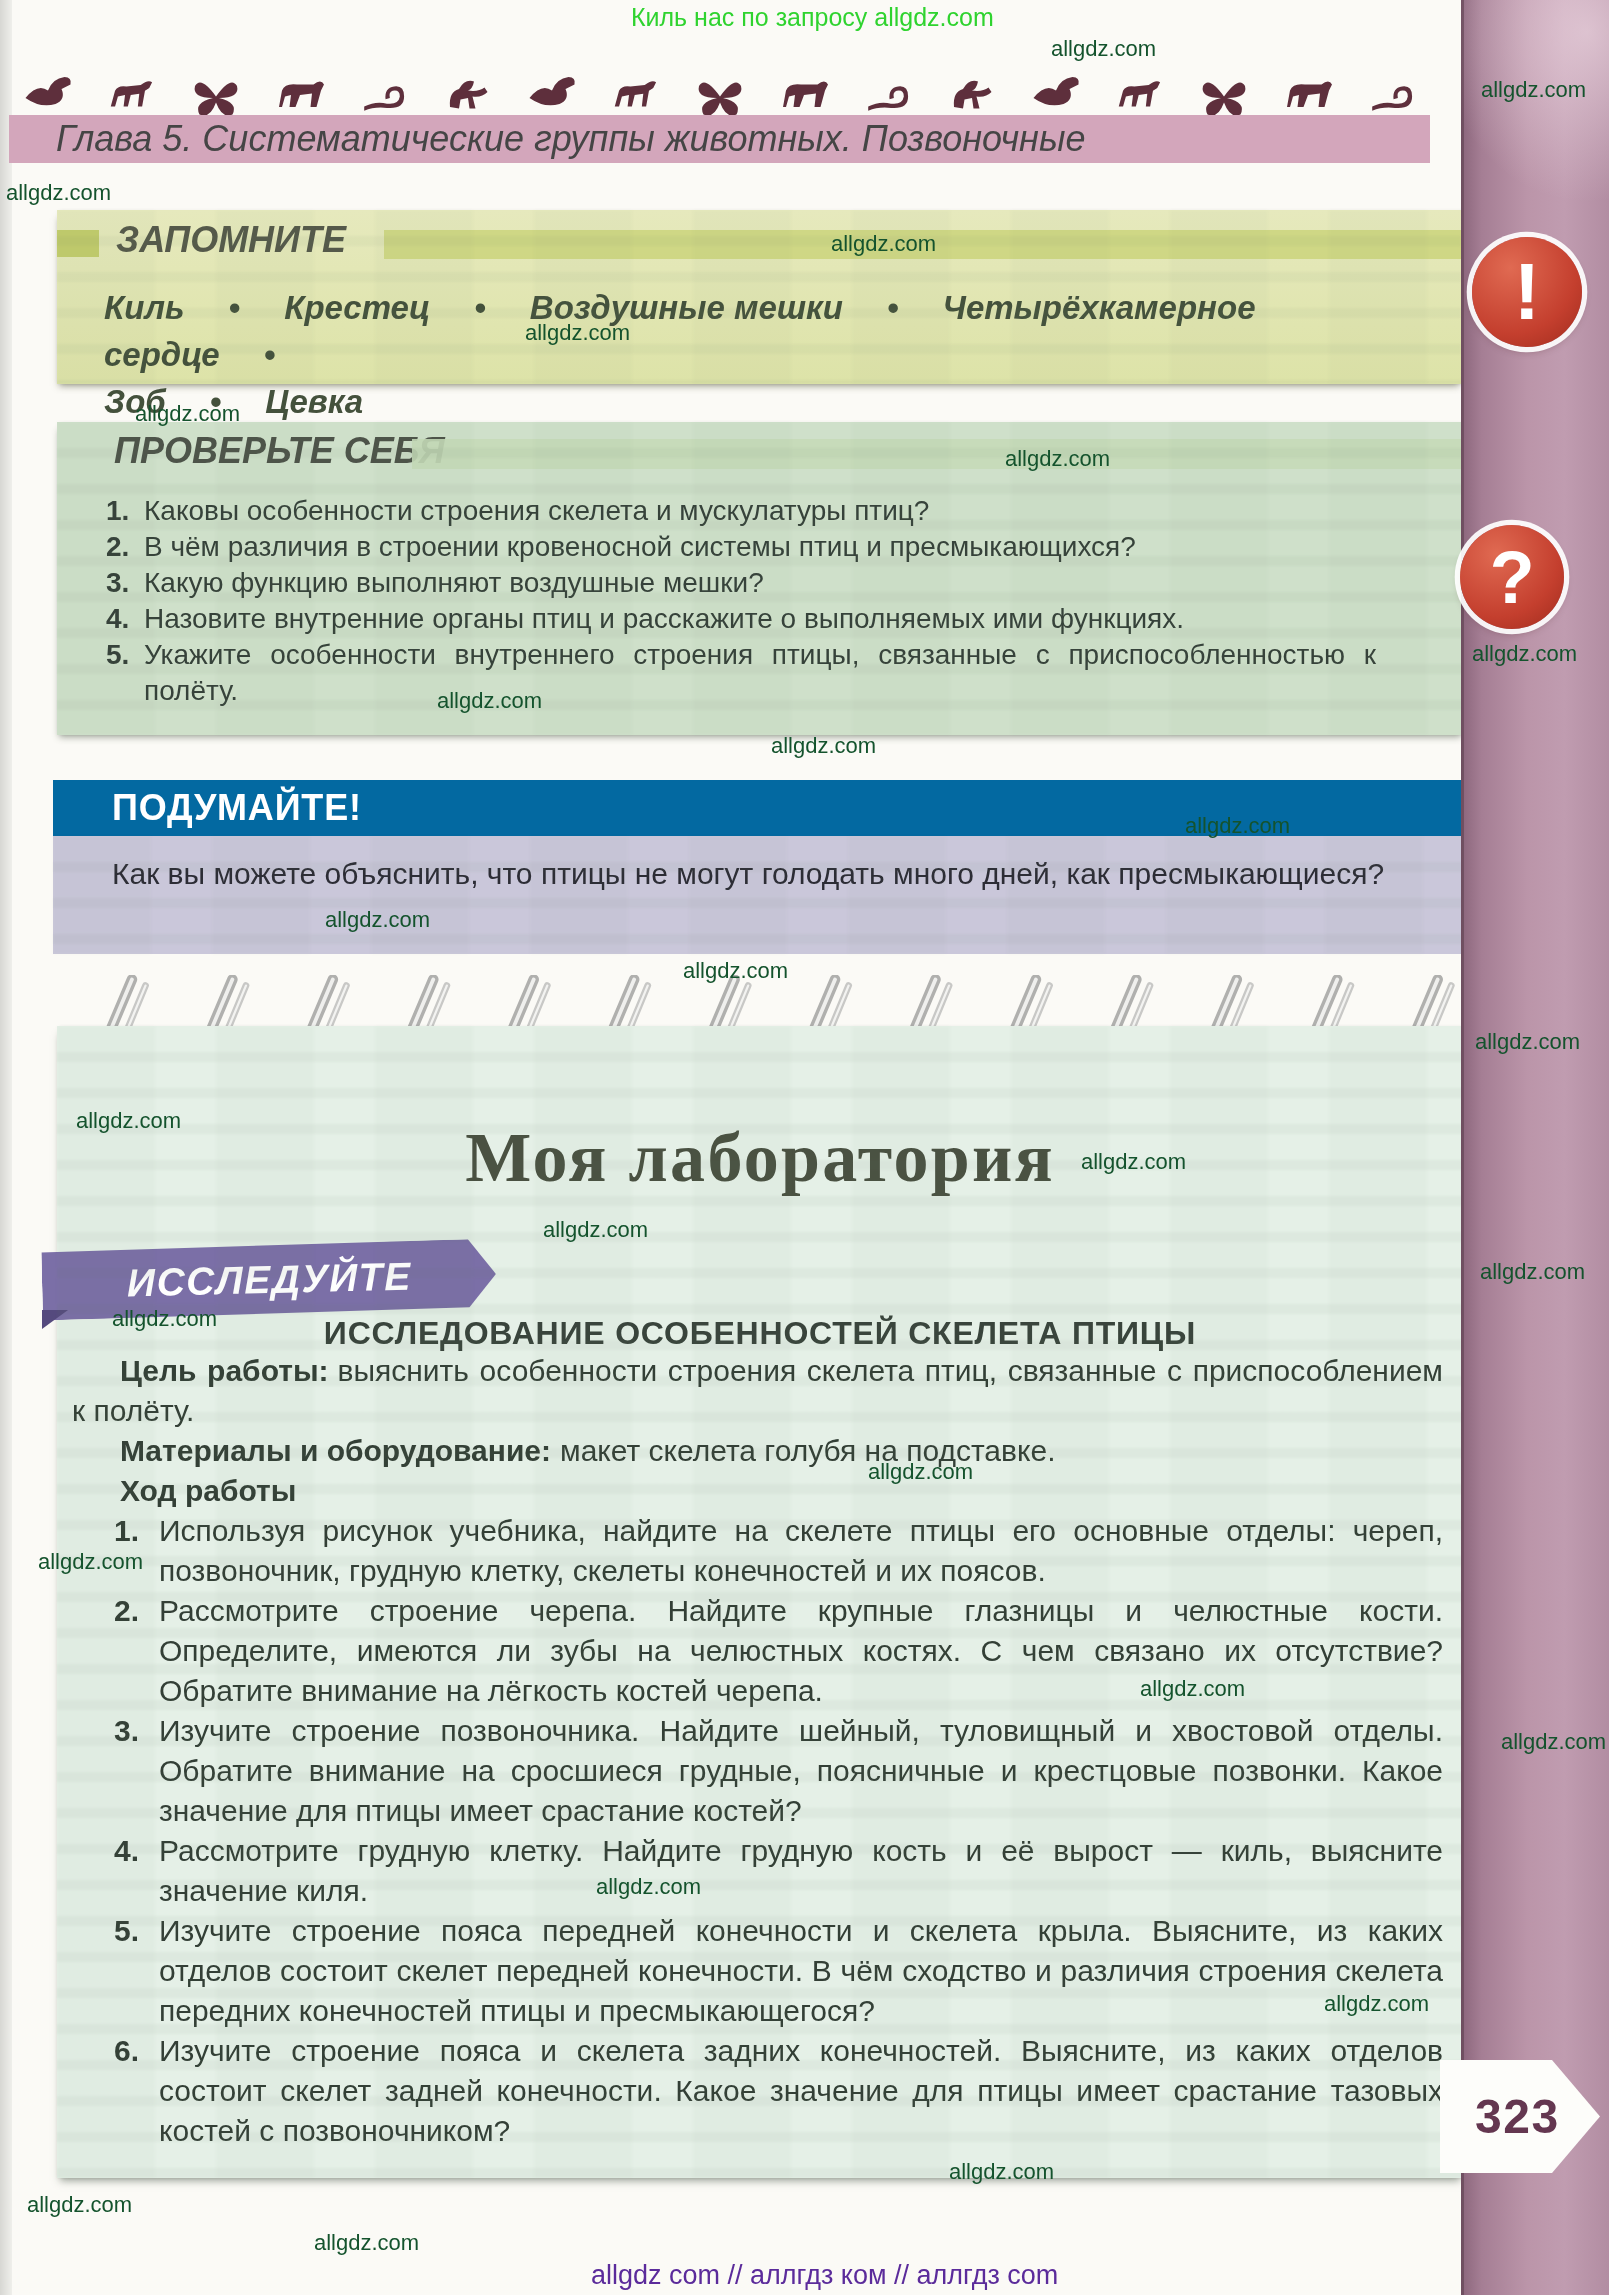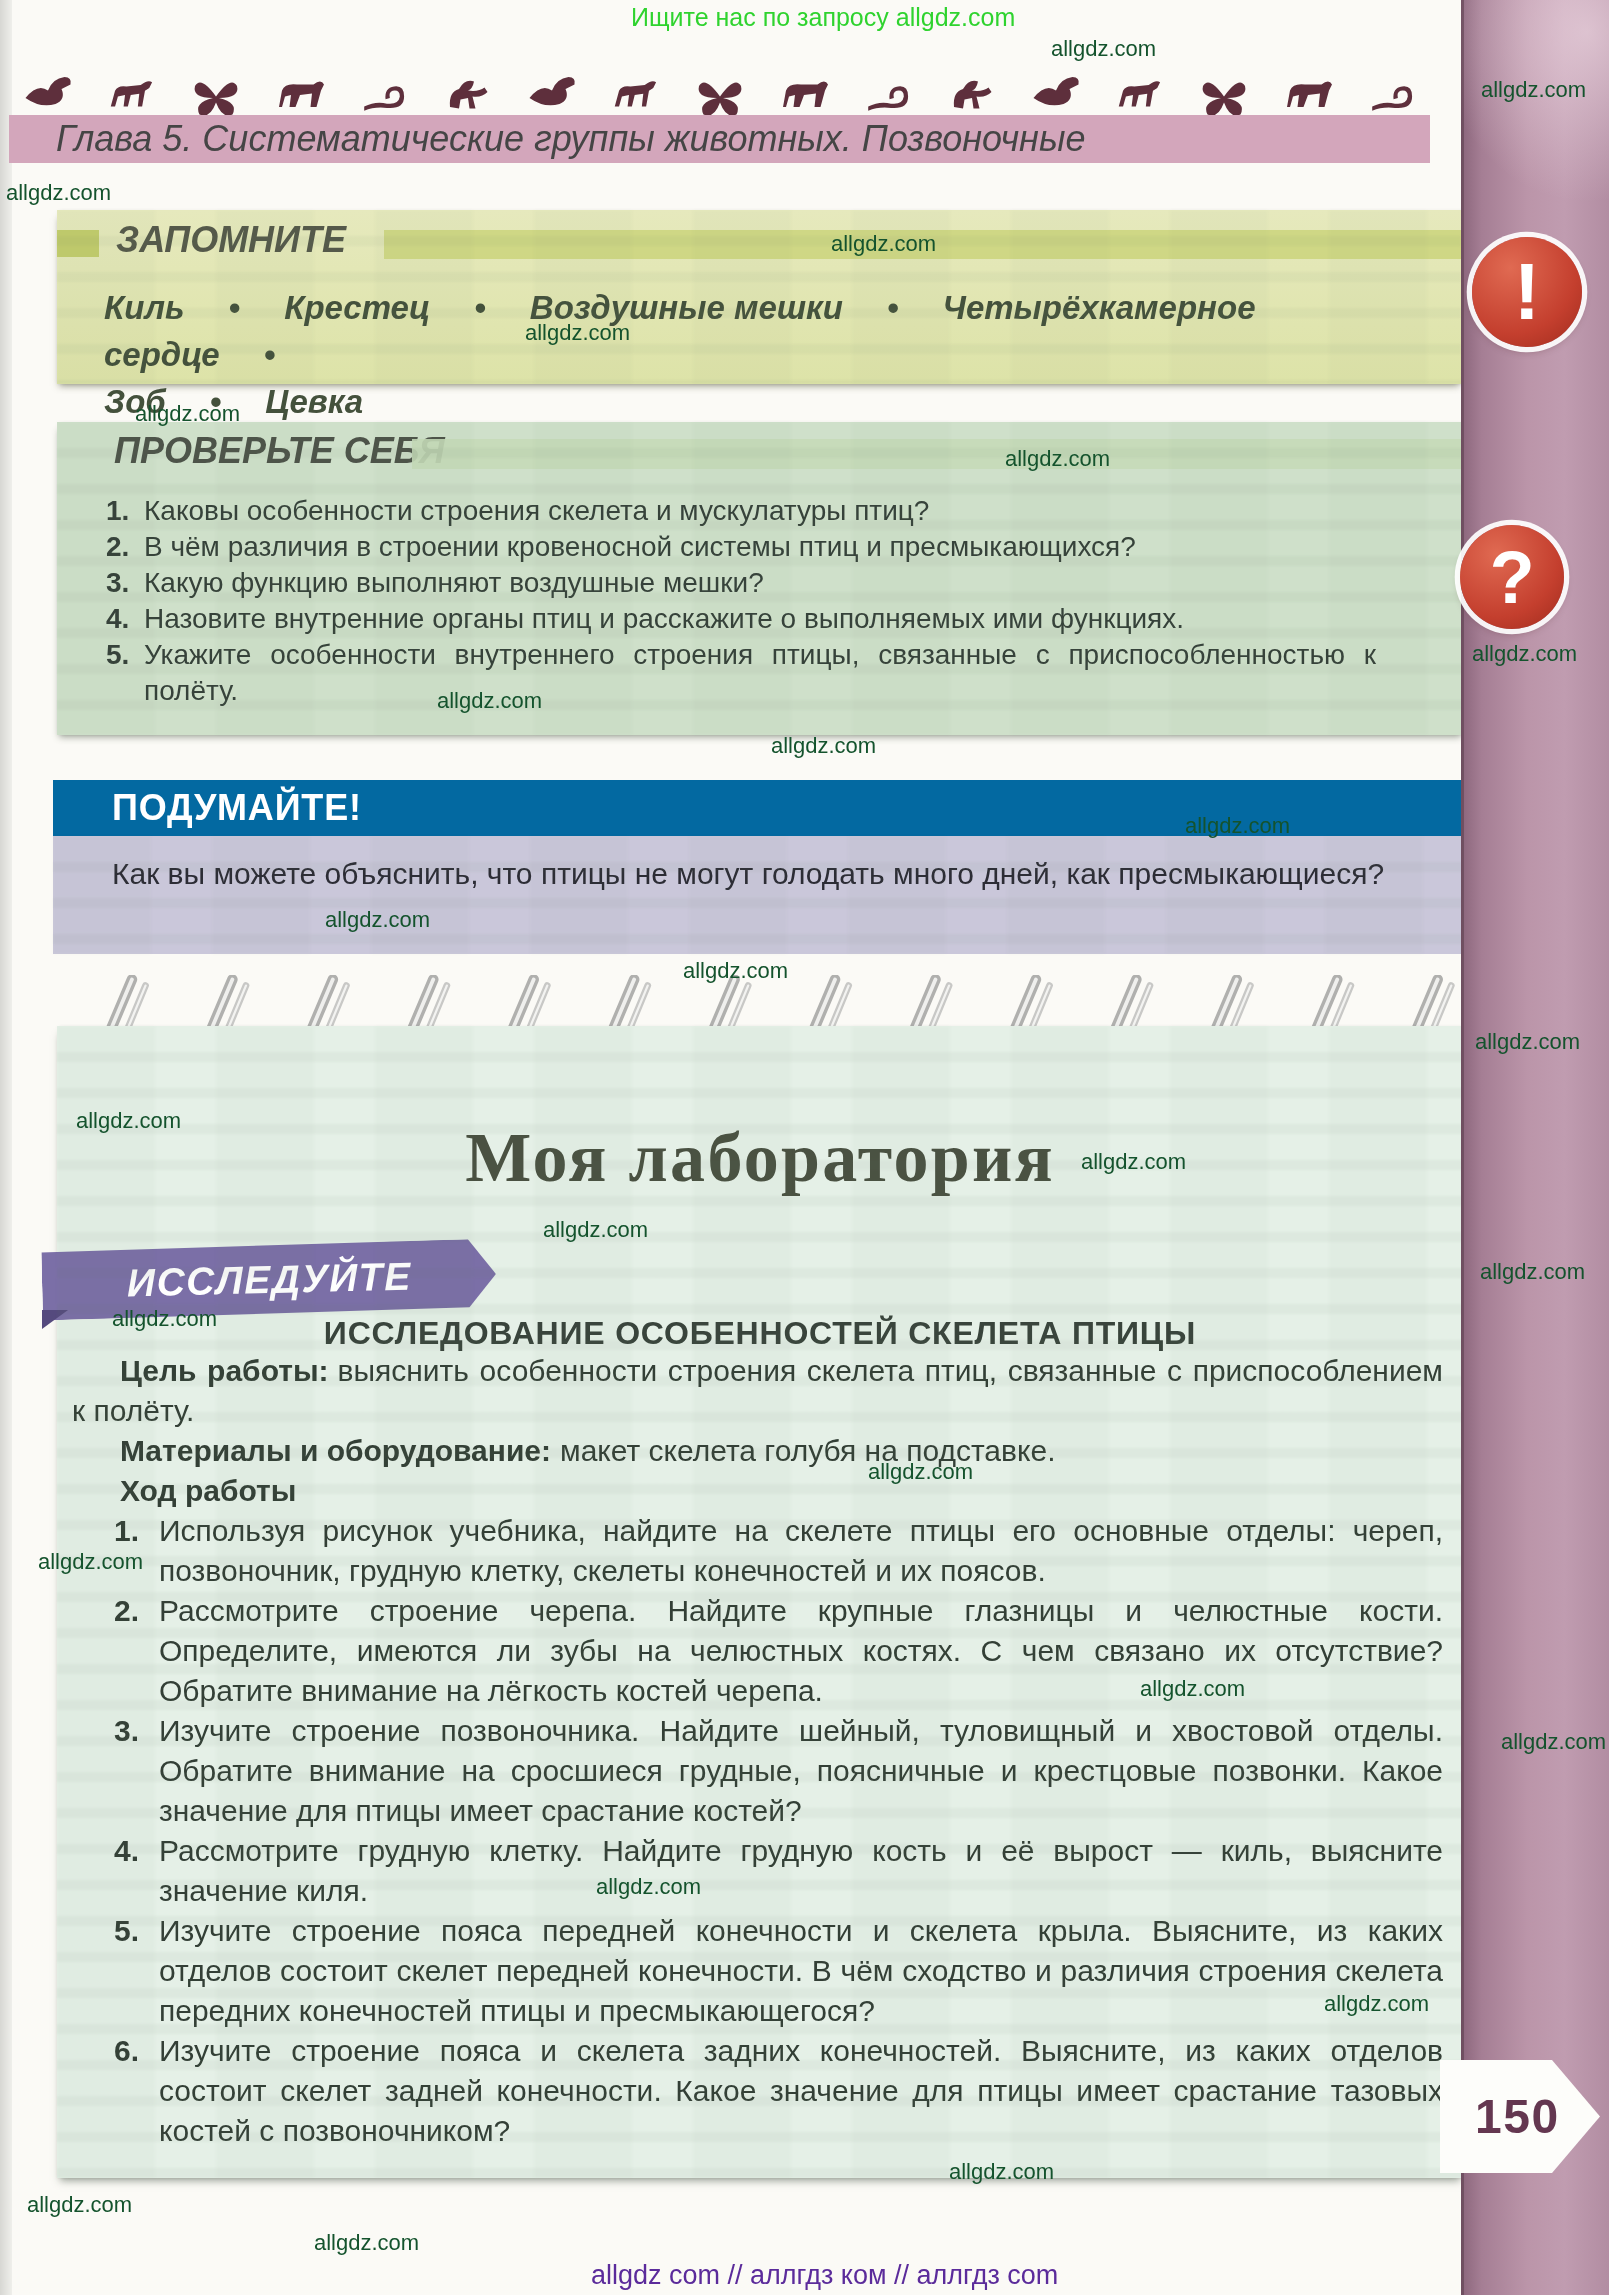--- a/index.html
+++ b/index.html
@@ -93,21 +93,21 @@
     display:flex;align-items:center;}
   .page-tab span{padding-left:35px;font-size:48px;font-weight:bold;color:#643750;letter-spacing:1.5px;}
 </style>
 </head>
 <body>
 
 <div class="page">
 
   <div class="abs left-edge"></div>
 
-  <div class="abs green-promo">Ищите нас по запросу allgdz.com</div>
+  <div class="abs green-promo">Киль нас по запросу allgdz.com</div>
 
   <svg class="abs animals" id="animals" viewBox="0 0 1908 76">
       <path d="M4,40 Q20,20 34,30 Q40,14 56,12 Q66,12 64,22 L52,28 Q58,42 44,48 Q24,54 4,40 Z" fill="#5e2f3c" transform="translate(8,4)"></path>
       <path d="M6,54 L12,32 Q16,24 28,26 L48,24 Q58,16 64,20 L60,28 54,32 50,54 44,54 46,36 34,38 30,54 24,54 26,38 16,40 12,54 Z" fill="#5e2f3c" transform="translate(120,4) scale(0.95)"></path>
       <path d="M34,38 Q14,10 6,24 Q2,40 30,40 Q4,46 12,62 Q26,68 34,46 Q42,68 56,62 Q64,46 38,40 Q66,40 62,24 Q54,10 34,38 Z" fill="#5e2f3c" transform="translate(232,4)"></path>
       <path d="M6,52 L10,30 Q14,20 30,22 L52,22 Q62,14 66,22 L62,30 56,52 48,52 50,34 34,36 28,52 20,52 22,36 14,38 10,52 Z" fill="#5e2f3c" transform="translate(344,4)"></path>
       <path d="M8,54 Q24,46 40,50 Q56,52 58,40 Q58,30 48,32 Q42,34 44,42 L38,44 Q36,28 50,26 Q64,24 64,40 Q64,58 40,56 Q22,54 8,60 Z" fill="#5e2f3c" transform="translate(456,4) scale(0.95)"></path>
       <path d="M10,52 Q8,32 22,28 Q30,14 42,18 Q40,28 34,30 Q48,32 56,26 L60,32 Q52,40 40,38 L44,54 36,54 34,40 24,42 22,54 Z" fill="#5e2f3c" transform="translate(568,4)"></path>
       <path d="M4,40 Q20,20 34,30 Q40,14 56,12 Q66,12 64,22 L52,28 Q58,42 44,48 Q24,54 4,40 Z" fill="#5e2f3c" transform="translate(680,4)"></path>
       <path d="M6,54 L12,32 Q16,24 28,26 L48,24 Q58,16 64,20 L60,28 54,32 50,54 44,54 46,36 34,38 30,54 24,54 26,38 16,40 12,54 Z" fill="#5e2f3c" transform="translate(792,4) scale(0.95)"></path>
@@ -303,21 +303,21 @@
   <div class="abs binding"></div>
 
   <div class="abs round-icon icon-alert">
       <span>!</span>
     </div>
   <div class="abs round-icon icon-q">
       <span>?</span>
     </div>
 
   <div class="abs page-tab">
-    <span>150</span>
+    <span>323</span>
   </div>
 
   <div id="wms">
       <span class="wm" style="left: 1051px; top: 36px;">allgdz.com</span>
       <span class="wm" style="left: 1481px; top: 77px;">allgdz.com</span>
       <span class="wm" style="left: 6px; top: 180px;">allgdz.com</span>
       <span class="wm" style="left: 831px; top: 231px;">allgdz.com</span>
       <span class="wm" style="left: 525px; top: 320px;">allgdz.com</span>
       <span class="wm" style="left: 135px; top: 401px;">allgdz.com</span>
       <span class="wm" style="left: 1005px; top: 446px;">allgdz.com</span>

